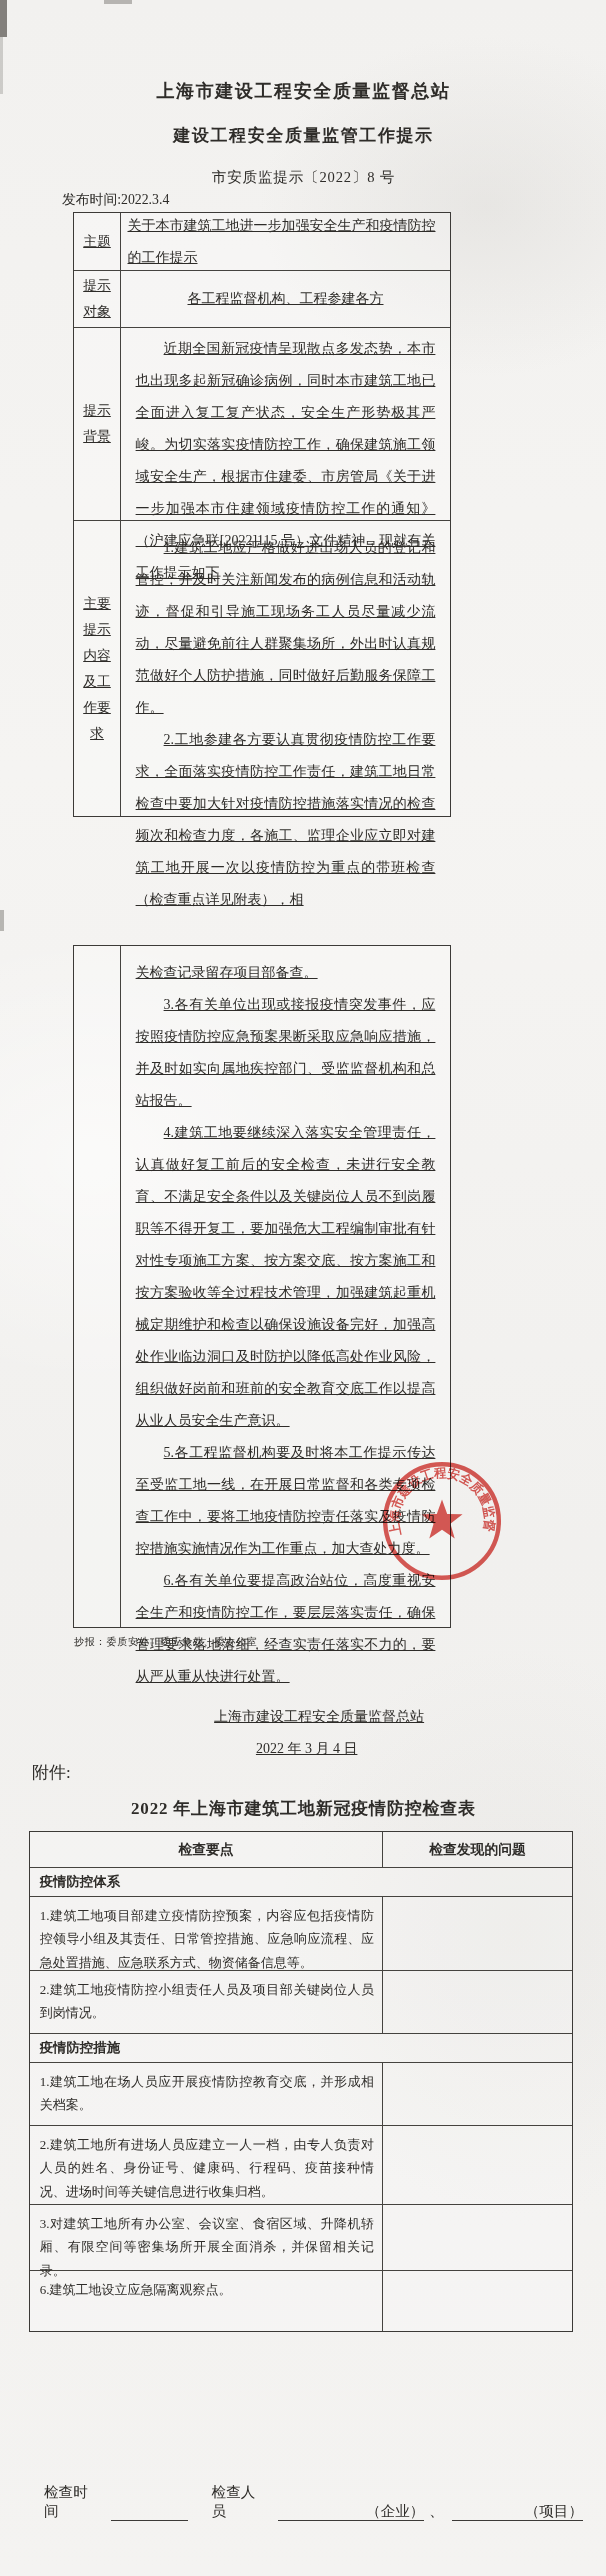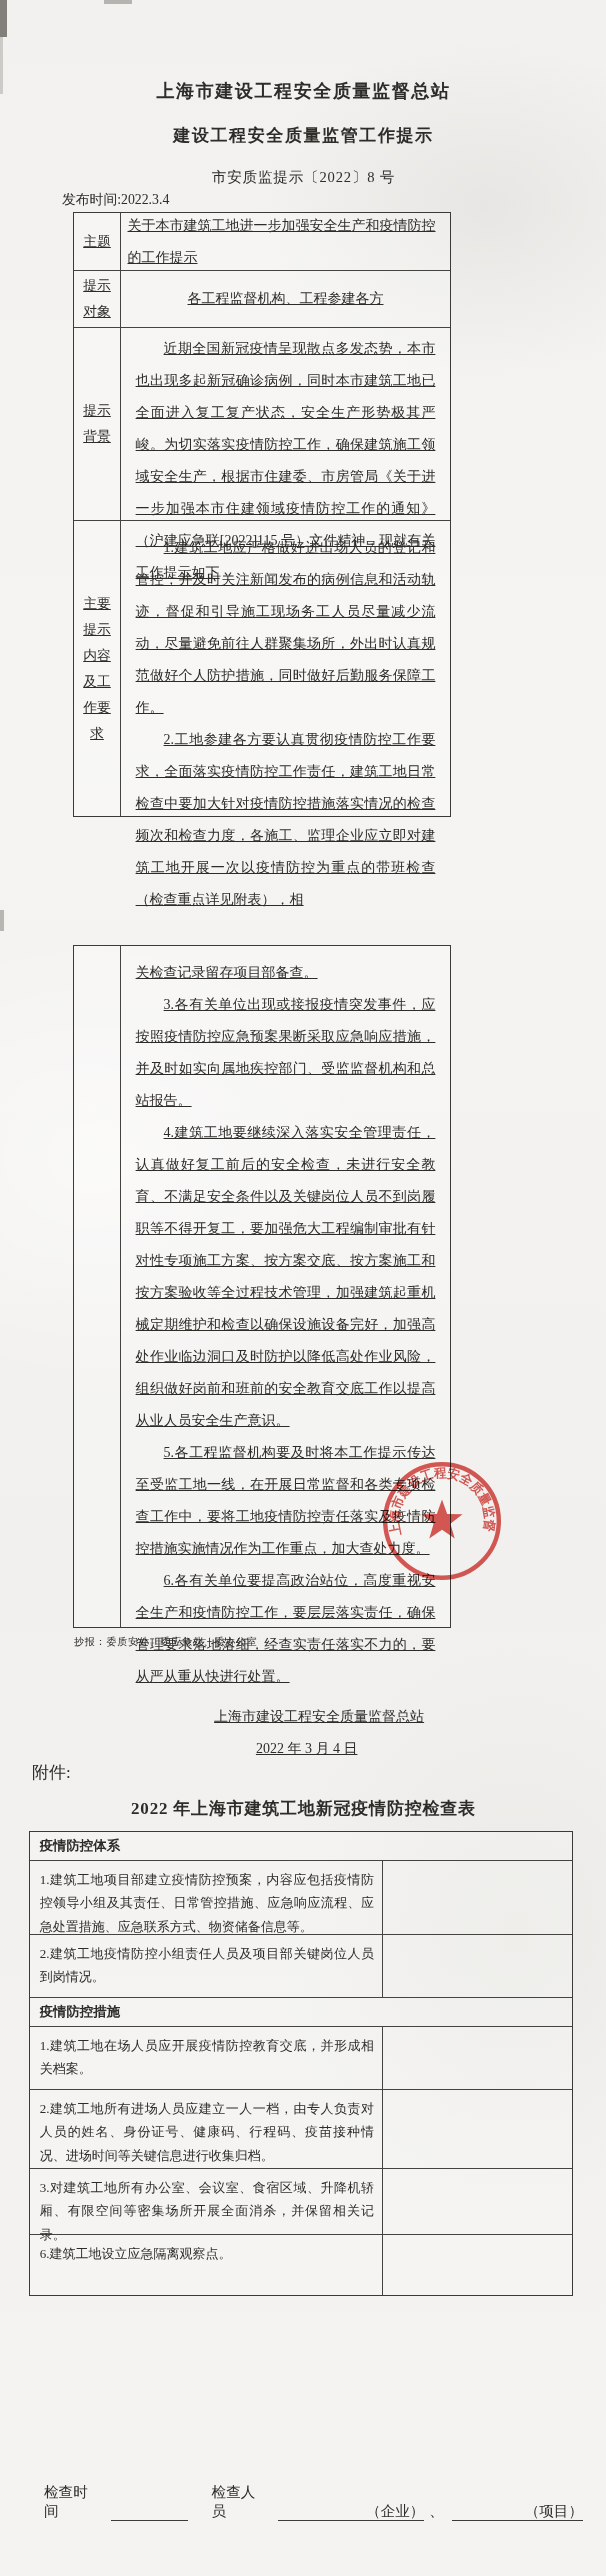--- a/index.html
+++ b/index.html
@@ -136,20 +136,24 @@
     <textPath href="#sealArc" startOffset="0" textLength="232" lengthAdjust="spacingAndGlyphs">上海市建设工程安全质量监督总站</textPath>
   </text>
 </svg>
 
 <div class="abs copy-line">抄报：委质安处、委应急处、委办公室</div>
 
 <div class="abs attach-label">附件:</div>
 <div class="abs center attach-title">2022 年上海市建筑工地新冠疫情防控检查表</div>
 
 <div class="ctable">
+  <div class="crow chead h44">
+    <div class="ccell-l">检查要点</div>
+    <div class="ccell-r">检查发现的问题</div>
+  </div>
 
   <div class="csec h36">疫情防控体系</div>
 
   <div class="crow h92">
     <div class="ccell-l">1.建筑工地项目部建立疫情防控预案，内容应包括疫情防控领导小组及其责任、日常管控措施、应急响应流程、应急处置措施、应急联系方式、物资储备信息等。</div>
     <div class="ccell-r"></div>
   </div>
   <div class="crow h78">
     <div class="ccell-l">2.建筑工地疫情防控小组责任人员及项目部关键岗位人员到岗情况。</div>
     <div class="ccell-r"></div>

